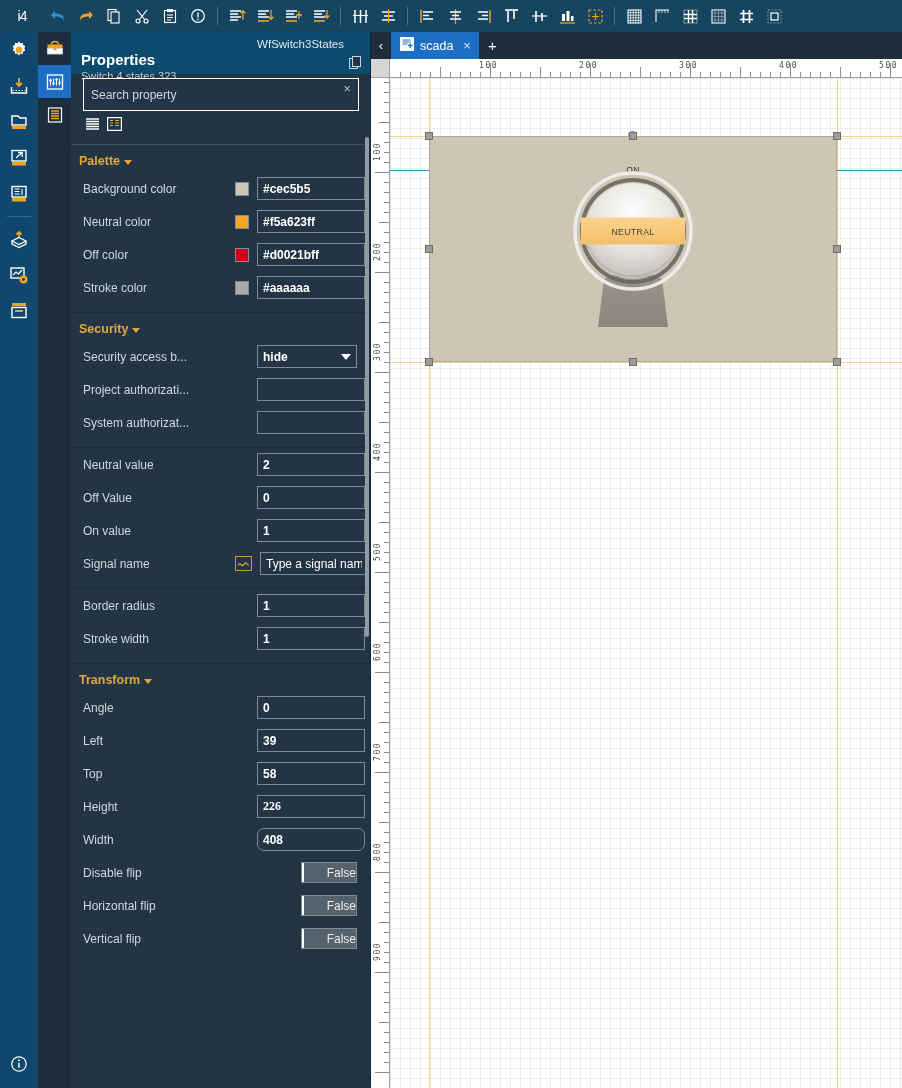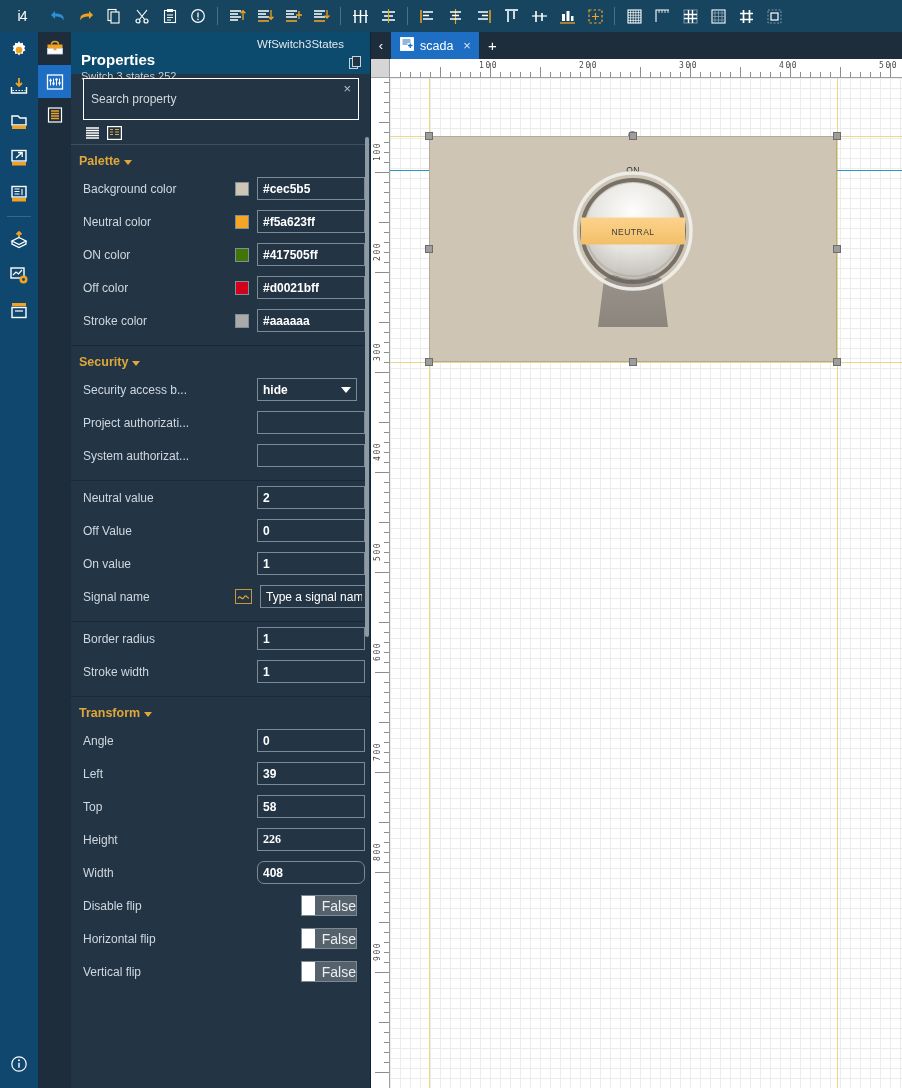--- a/index.html
+++ b/index.html
@@ -69,21 +69,21 @@
   }
   .props-sub { color: #c2ccd4; font-size: 11px; line-height: 14px; }
   .props-type {
     position: absolute; right: 26px; top: 6px;
     color: #e2e8ee; font-size: 11.5px;
   }
   .copy-ic { position: absolute; right: 8px; top: 23px; }
 
   .search-wrap { padding: 4px 12px 0 12px; position: relative; }
   .search-box {
-    width: 276px; height: 42px; background: #233444;
+    width: 276px; height: 33px; background: #233444;
     border: 1px solid #ffffff;
     color: #e6ebef; font-size: 12px;
     padding: 0 22px 0 7px;
     font-family: "Liberation Sans", sans-serif;
     outline: none;
   }
   .search-box::placeholder { color: #d2d8dd; }
   .search-clear {
     position: absolute; right: 19px; top: 8px;
     color: #b9c3cb; font-size: 13px; line-height: 14px; cursor: pointer;
@@ -127,21 +127,21 @@
   }
   .sel-caret { width:0;height:0;border-left:5px solid transparent;border-right:5px solid transparent;border-top:6px solid #ffffff; }
   .signal-ic { width: 17px; height: 15px; border: 1px solid #c49a3a; margin-right: 8px;
                display:flex;align-items:center;justify-content:center; flex:0 0 17px; }
   .bool {
     width: 56px; height: 21px; background: #55616b;
     border: 1px solid #7d8a95;
     display: flex; align-items: center;
   }
   .bool-box { width: 20px; height: 19px; background: #ffffff; }
-  .bool-txt { color: #e9eef2; font-size: 14px; padding-left: 7px; }
+  .bool-txt { color: #e9eef2; font-size: 12px; padding-left: 23px; }
   .props-vscroll {
     position: absolute; left: 294px; top: 105px;
     width: 4px; height: 500px; background: #8e9aa4; border-radius: 2px;
   }
 
   
   .editor { position: absolute; left: 371px; top: 32px; width: 531px; height: 1056px; background: #ffffff; }
   .tabbar {
     position: absolute; left: 0; top: 0; width: 531px; height: 27px;
     background: #1d2d3c; display: flex; align-items: center;
@@ -473,21 +473,21 @@
       <svg width="20" height="20" viewBox="0 0 20 20">
           <rect x="3.5" y="3" width="13" height="14" fill="none" stroke="#ffffff" stroke-width="1.2"></rect>
           <path d="M6 6h8M6 8.5h8M6 11h8M6 13.5h8" stroke="#f0a323" stroke-width="1.3"></path>
         </svg>
     </div>
   </div>
 
   <div class="props">
     <div class="props-header">
       <div class="props-title">Properties</div>
-      <div class="props-sub">Switch 3 states 252</div>
+      <div class="props-sub">Switch 4 states 323</div>
       <div class="props-type">WfSwitch3States</div>
       <div class="copy-ic">
         <svg width="13" height="13" viewBox="0 0 13 13">
             <rect x="0.5" y="2.5" width="8" height="10" fill="none" stroke="#c8d2da" stroke-width="1"></rect>
             <rect x="3.5" y="0.5" width="8" height="10" fill="#233444" stroke="#c8d2da" stroke-width="1"></rect>
           </svg>
       </div>
     </div>
 
     <div class="search-wrap">
@@ -518,25 +518,20 @@
         </div>
         <div class="row">
           <span class="row-label">Background color</span>
           <span class="swatch" style="background:#cec5b5"></span>
           <input class="field" value="#cec5b5" style="">
         </div>
         <div class="row">
           <span class="row-label">Neutral color</span>
           <span class="swatch" style="background:#f5a623"></span>
           <input class="field" value="#f5a623ff" style="">
-        </div>
-        <div class="row">
-          <span class="row-label">ON color</span>
-          <span class="swatch" style="background:#417505"></span>
-          <input class="field" value="#417505ff" style="">
         </div>
         <div class="row">
           <span class="row-label">Off color</span>
           <span class="swatch" style="background:#d0021b"></span>
           <input class="field" value="#d0021bff" style="">
         </div>
         <div class="row">
           <span class="row-label">Stroke color</span>
           <span class="swatch" style="background:#aaaaaa"></span>
           <input class="field" value="#aaaaaa" style="">

